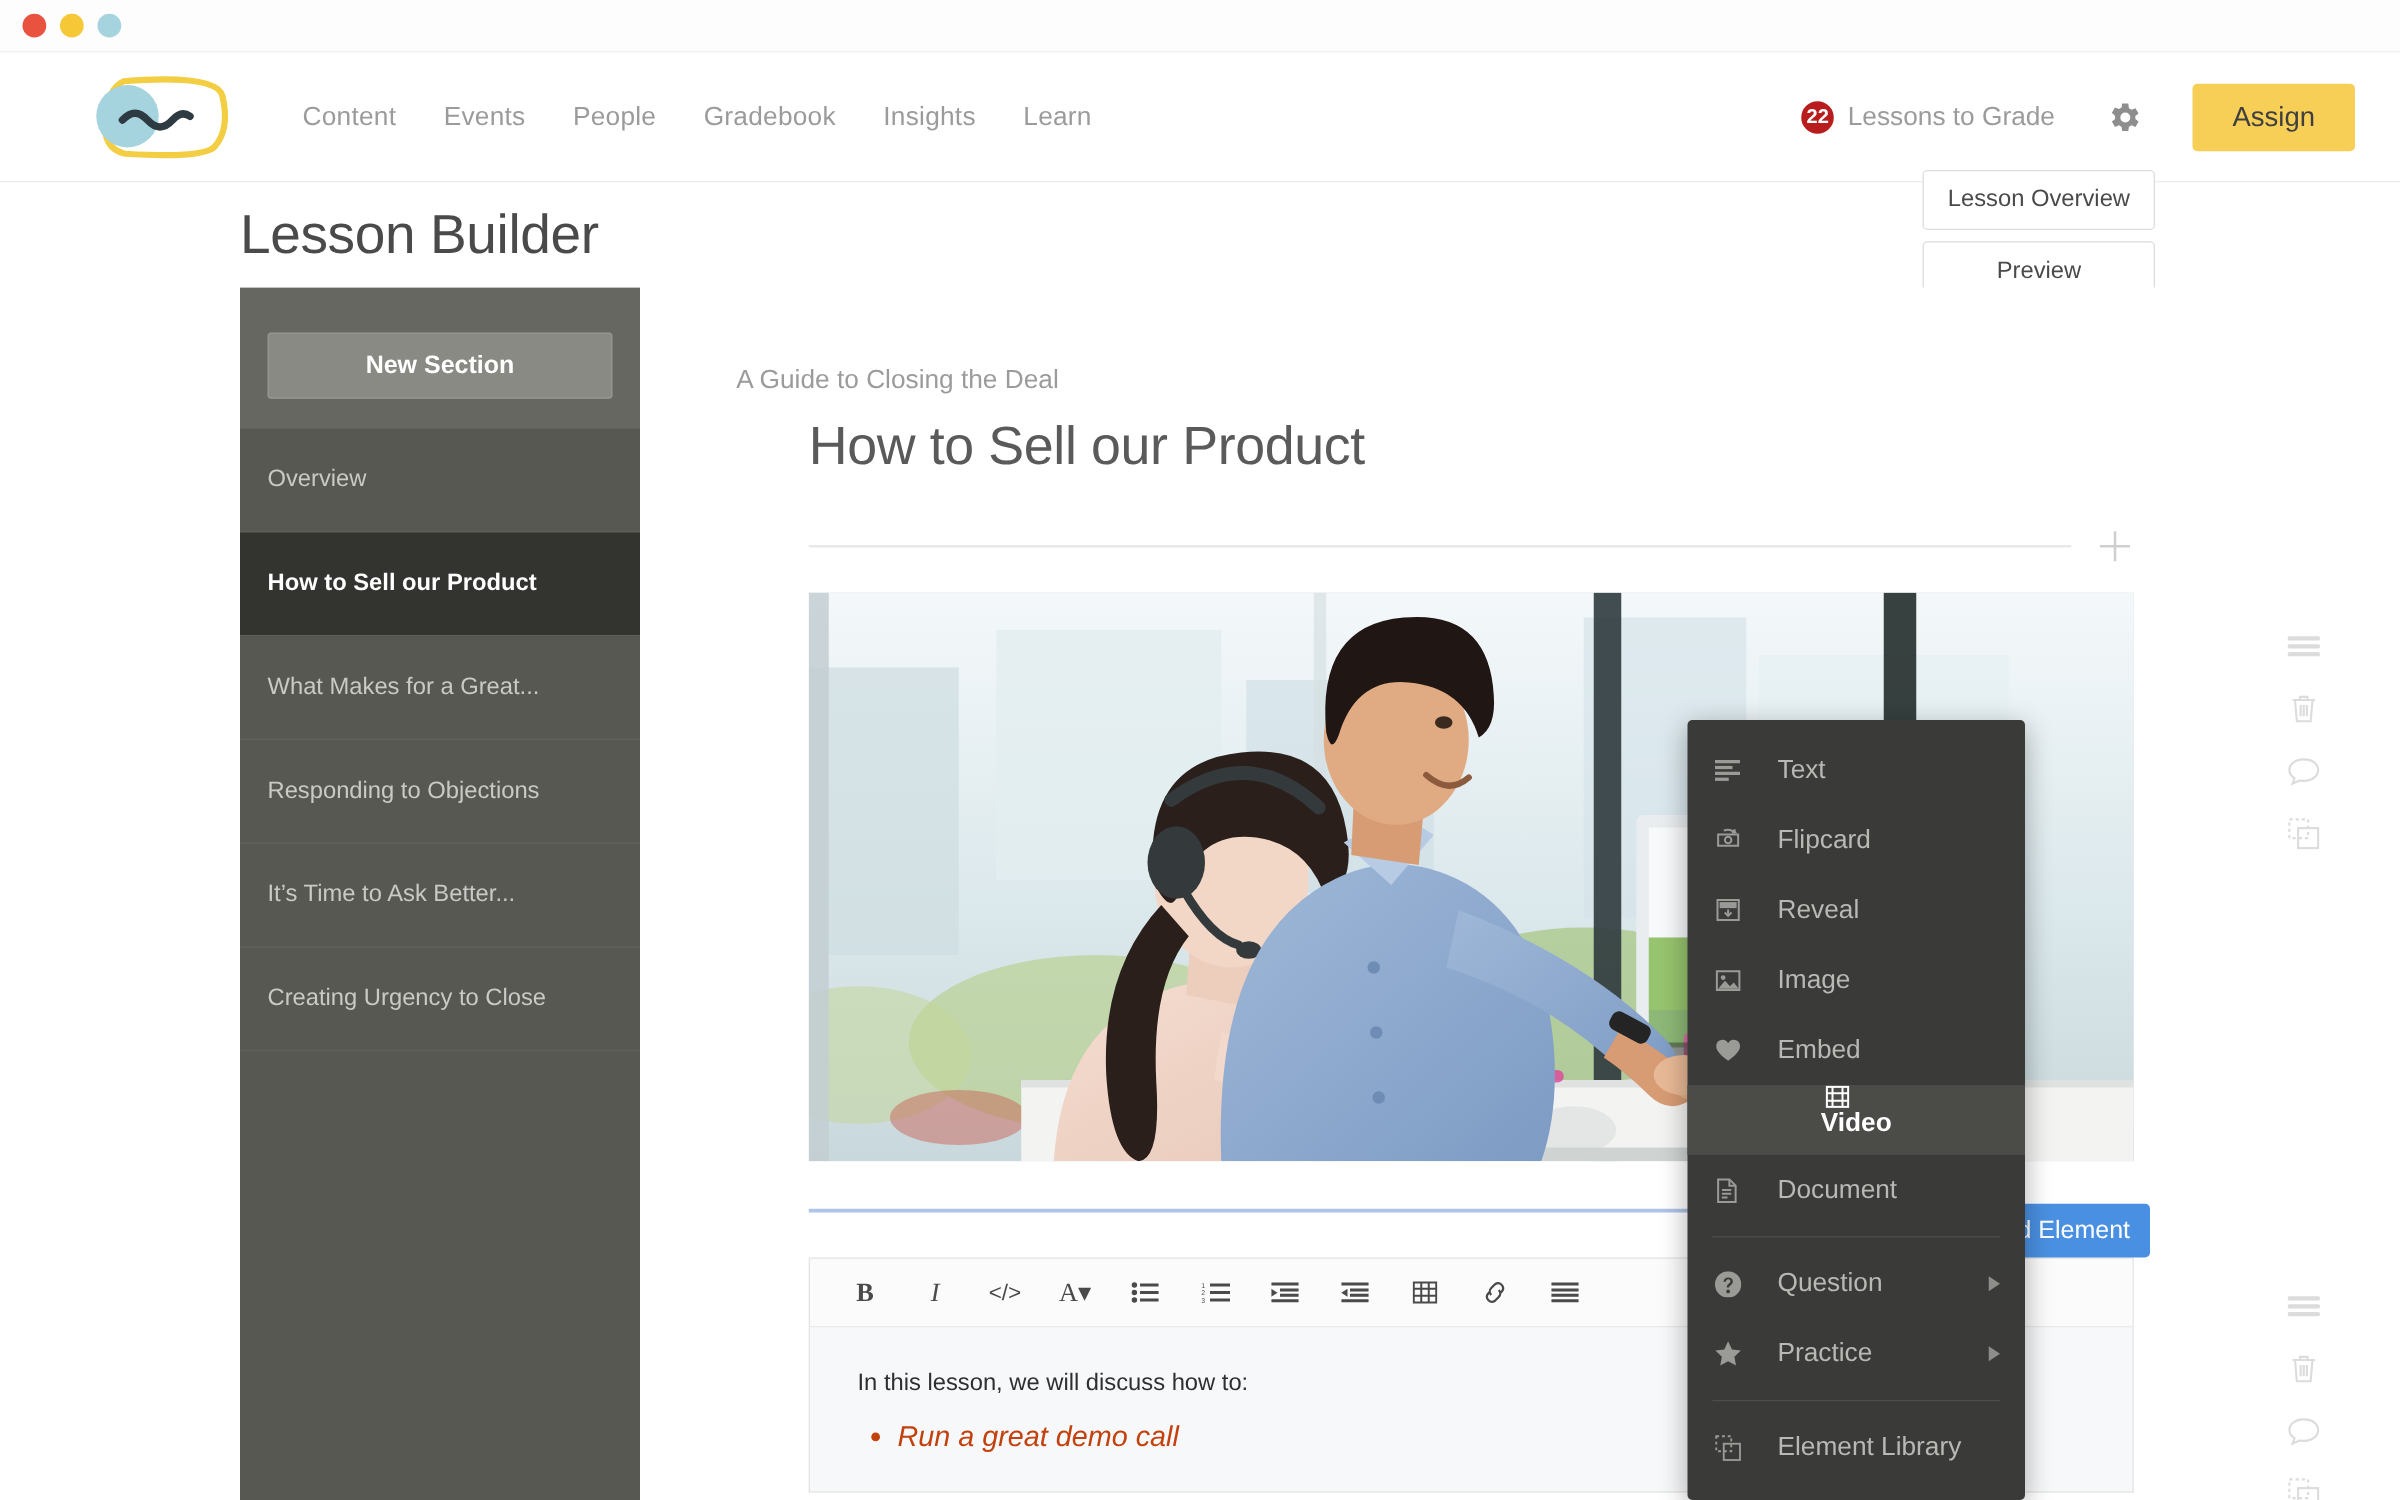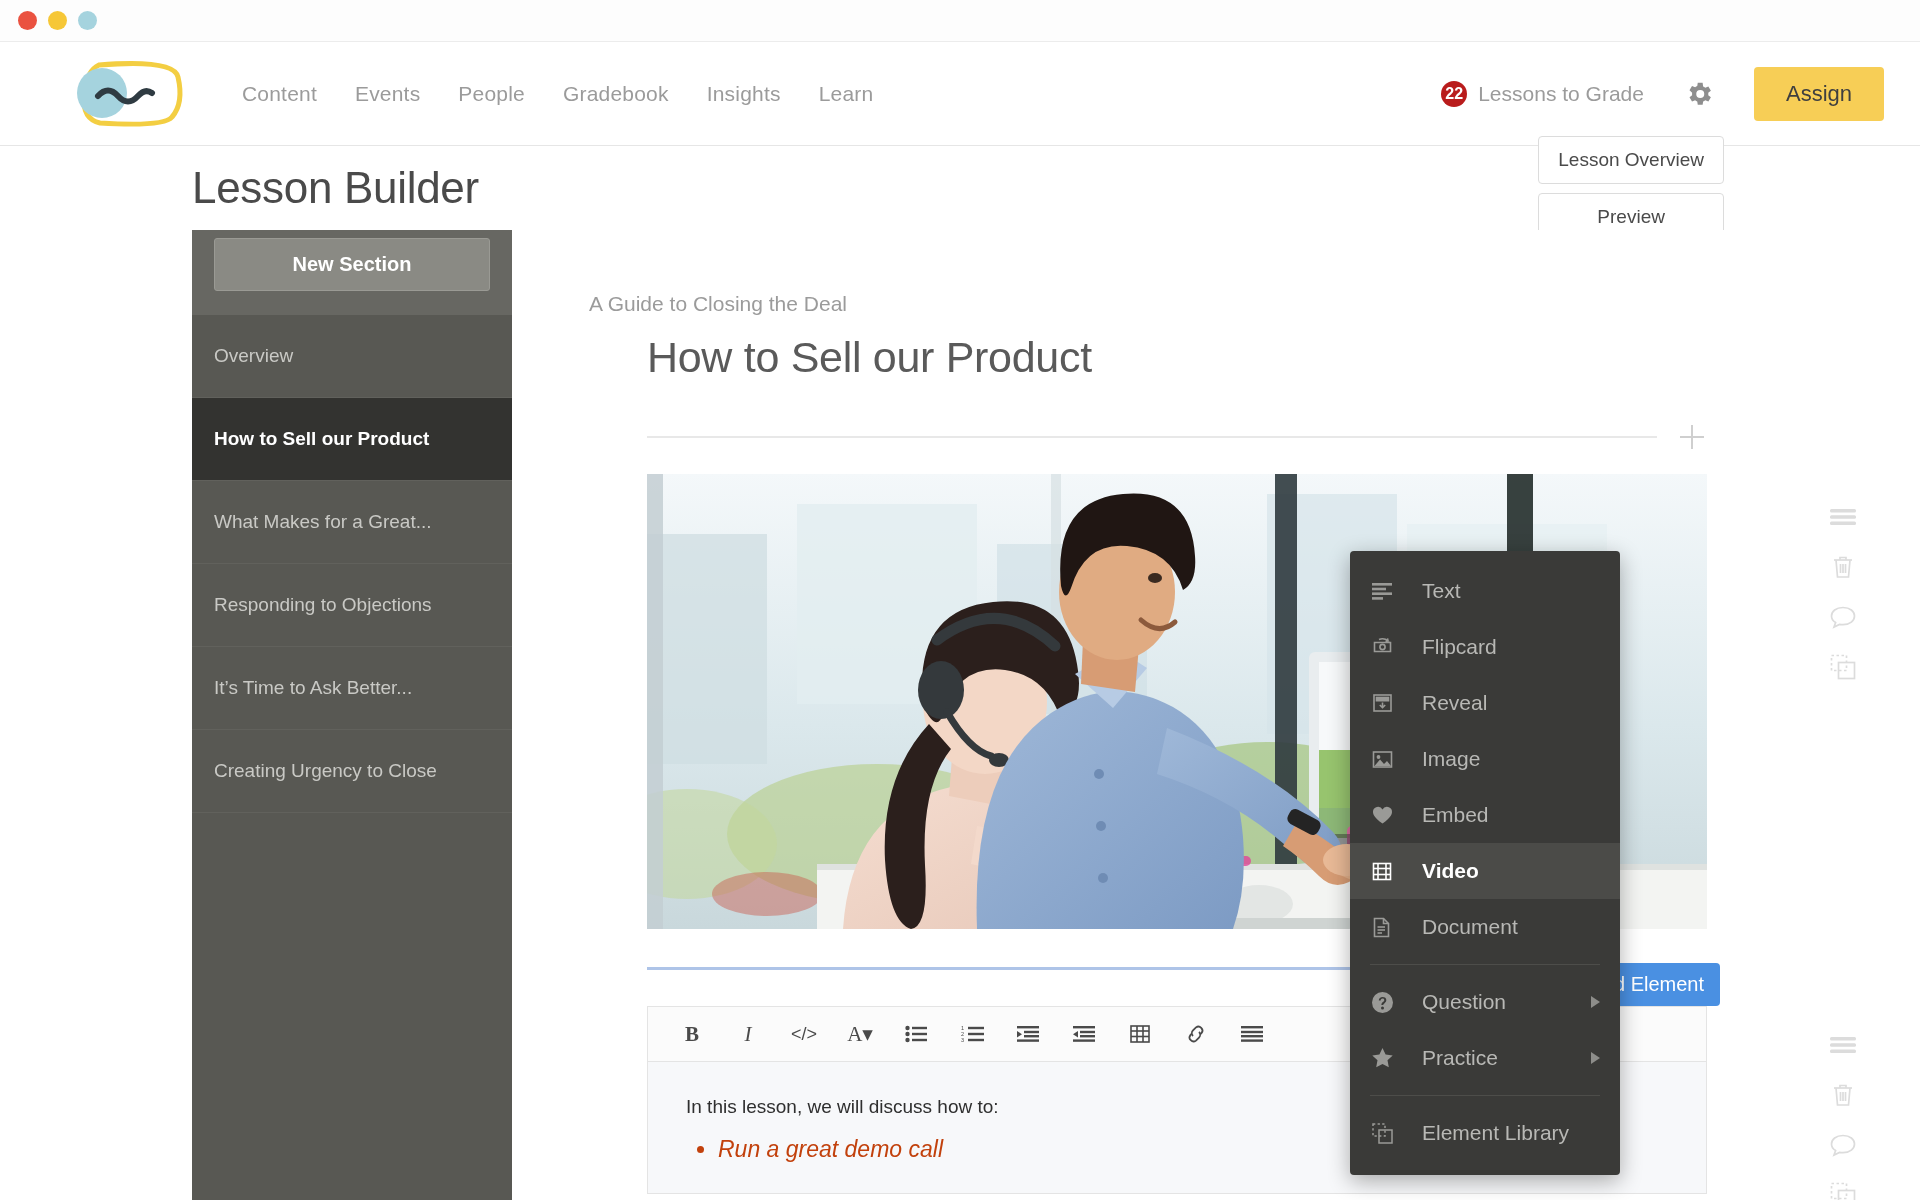--- a/index.html
+++ b/index.html
@@ -66,21 +66,21 @@
     background: #ffffff; border: 1px solid #dcdcdc; border-radius: 4px;
     font-size: 19px; color: #4a4a4a; padding: 12px 19px; cursor: pointer;
     white-space: nowrap;
   }
 
   
   .workspace { display: flex; height: 1200px; padding-left: 192px; }
 
   
   .sidebar { width: 320px; background: #585853; flex: 0 0 320px; }
-  .sidebar-top { padding: 8px 22px 24px; background: #676762; }
+  .sidebar-top { padding: 36px 22px 24px; background: #676762; }
   .new-section-btn {
     width: 100%; background: #8a8a84; border: 1px solid #9a9a94; border-radius: 3px;
     color: #ffffff; font-size: 20px; font-weight: bold;
     padding: 14px 0; cursor: pointer;
   }
   .section-item {
     padding: 30px 22px; font-size: 19px; color: #c9c9c5;
     border-bottom: 1px solid #61615c; cursor: pointer; white-space: nowrap;
     overflow: hidden; text-overflow: ellipsis;
   }
@@ -148,29 +148,29 @@
 
   
   .add-element-btn {
     position: absolute; right: 200px; top: 963px; z-index: 5;
     background: #4a90e2; color: #ffffff; border: none; border-radius: 4px;
     font-size: 20px; padding: 10px 16px; cursor: pointer; white-space: nowrap;
   }
 
   
   .dropdown {
-    position: absolute; left: 1350px; top: 551px; width: 270px;
+    position: absolute; left: 1350px; top: 576px; width: 270px;
     background: #3a3a38; border-radius: 4px; z-index: 20;
     box-shadow: 0 6px 22px rgba(0,0,0,.32); padding: 12px 0 14px;
   }
   .menu-item {
     display: flex; align-items: center; height: 56px; padding: 0 22px;
     color: #b8b8b5; font-size: 21px; cursor: pointer; position: relative;
   }
-  .menu-item.highlight { background: #4b4b48; color: #ffffff; font-weight: bold; }
+  .menu-item.highlight { background: #4b4b48; color: #ffffff; font-weight: bold; flex-direction: column; }
   .menu-icon {
     width: 34px; margin-right: 16px; display: flex; align-items: center;
     justify-content: flex-start; color: #9a9a97;
   }
   .menu-item.highlight .menu-icon { color: #ffffff; }
   .submenu-arrow {
     position: absolute; right: 20px; width: 0; height: 0;
     border-left: 9px solid #8d8d8a; border-top: 6px solid transparent;
     border-bottom: 6px solid transparent;
   }

